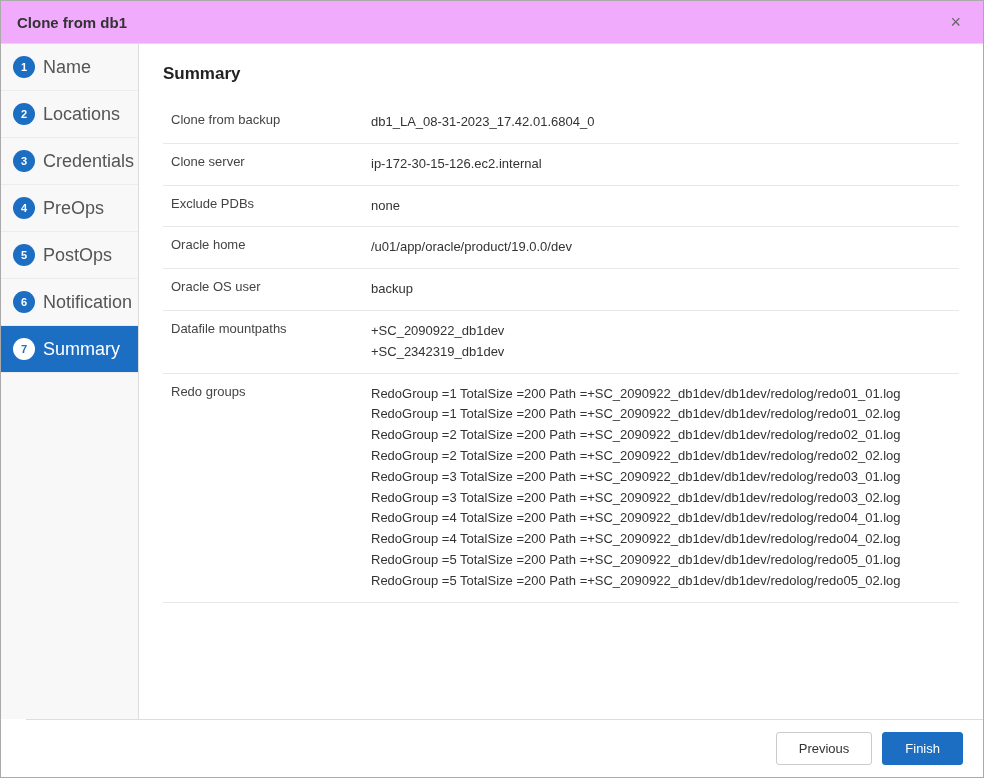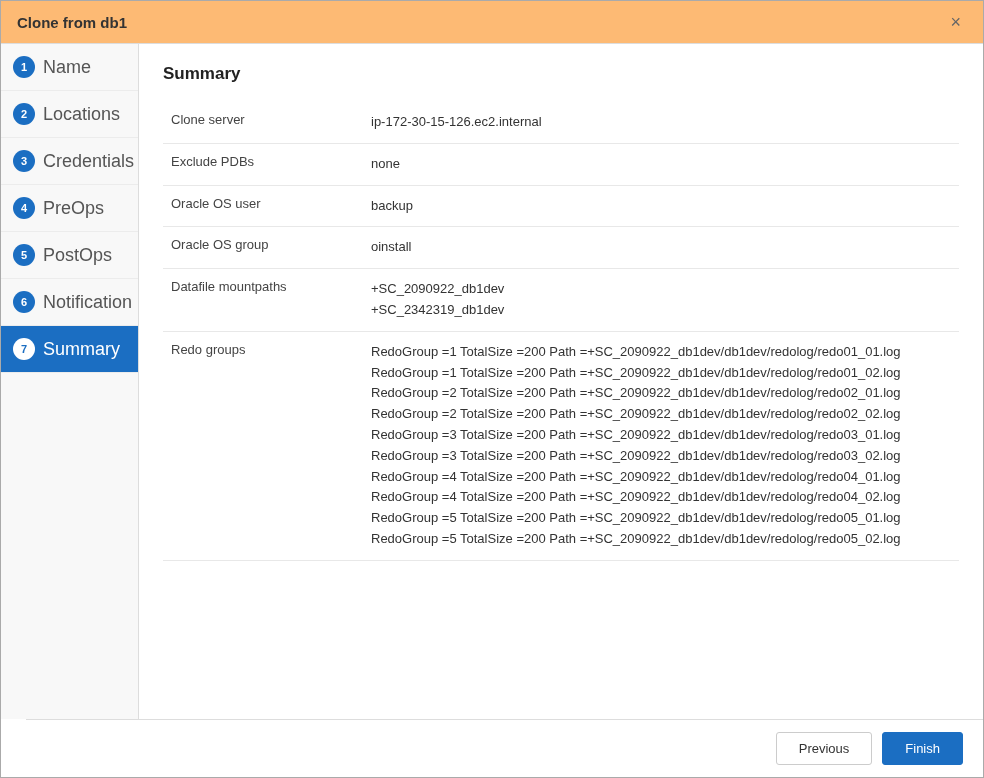--- a/index.html
+++ b/index.html
@@ -16,21 +16,21 @@
       width: 984px;
       height: 778px;
       background: #fff;
       border: 1px solid #aaa;
       box-shadow: 0 4px 20px rgba(0,0,0,0.3);
       display: flex;
       flex-direction: column;
       position: relative;
     }
     .dialog-header {
-      background: #fdba74;
+      background: #f0abfc;
       border-bottom: 1px solid #ddd;
       padding: 10px 16px;
       display: flex;
       align-items: center;
       justify-content: space-between;
       flex-shrink: 0;
     }
     .dialog-title {
       font-size: 15px;
       font-weight: 600;
@@ -198,41 +198,47 @@
           <span class="step-badge">7</span>
           <span class="sidebar-label">Summary</span>
         </div>
       </div>
 
     <div class="main-content">
       <div class="section-title">Summary</div>
       <table class="summary-table">
         <tbody id="summary-tbody">
             <tr>
+              <td>Clone from backup</td>
+              <td>
+                <span class="cell-line">db1_LA_08-31-2023_17.42.01.6804_0</span>
+              </td>
+            </tr>
+            <tr>
               <td>Clone server</td>
               <td>
                 <span class="cell-line">ip-172-30-15-126.ec2.internal</span>
               </td>
             </tr>
             <tr>
               <td>Exclude PDBs</td>
               <td>
                 <span class="cell-line">none</span>
               </td>
             </tr>
             <tr>
+              <td>Oracle home</td>
+              <td>
+                <span class="cell-line">/u01/app/oracle/product/19.0.0/dev</span>
+              </td>
+            </tr>
+            <tr>
               <td>Oracle OS user</td>
               <td>
                 <span class="cell-line">backup</span>
-              </td>
-            </tr>
-            <tr>
-              <td>Oracle OS group</td>
-              <td>
-                <span class="cell-line">oinstall</span>
               </td>
             </tr>
             <tr>
               <td>Datafile mountpaths</td>
               <td>
                 <span class="cell-line">+SC_2090922_db1dev</span>
                 <span class="cell-line">+SC_2342319_db1dev</span>
               </td>
             </tr>
             <tr>

